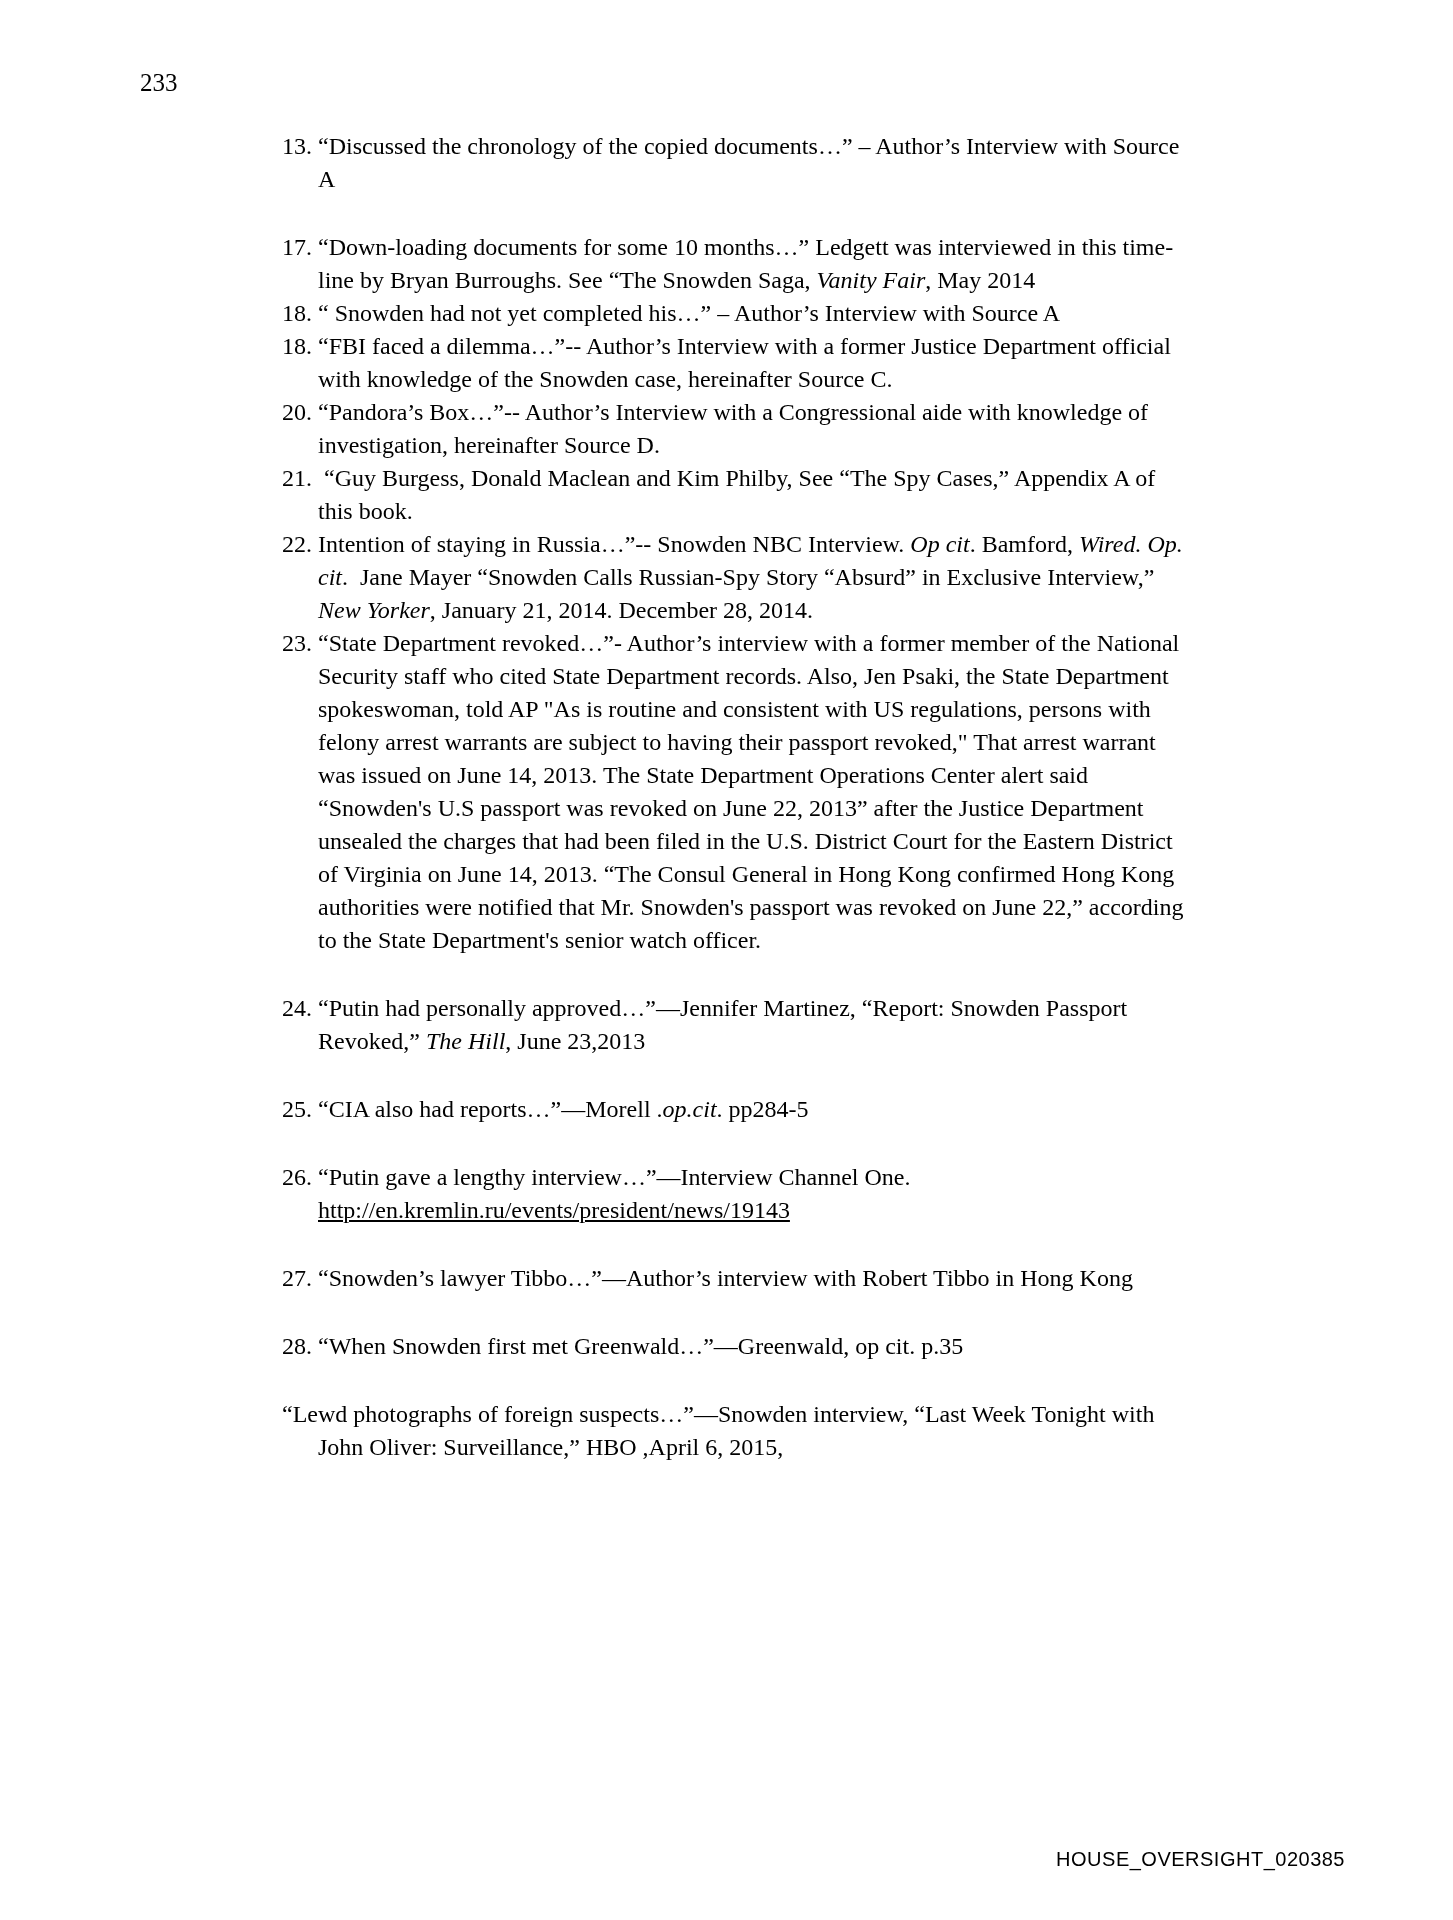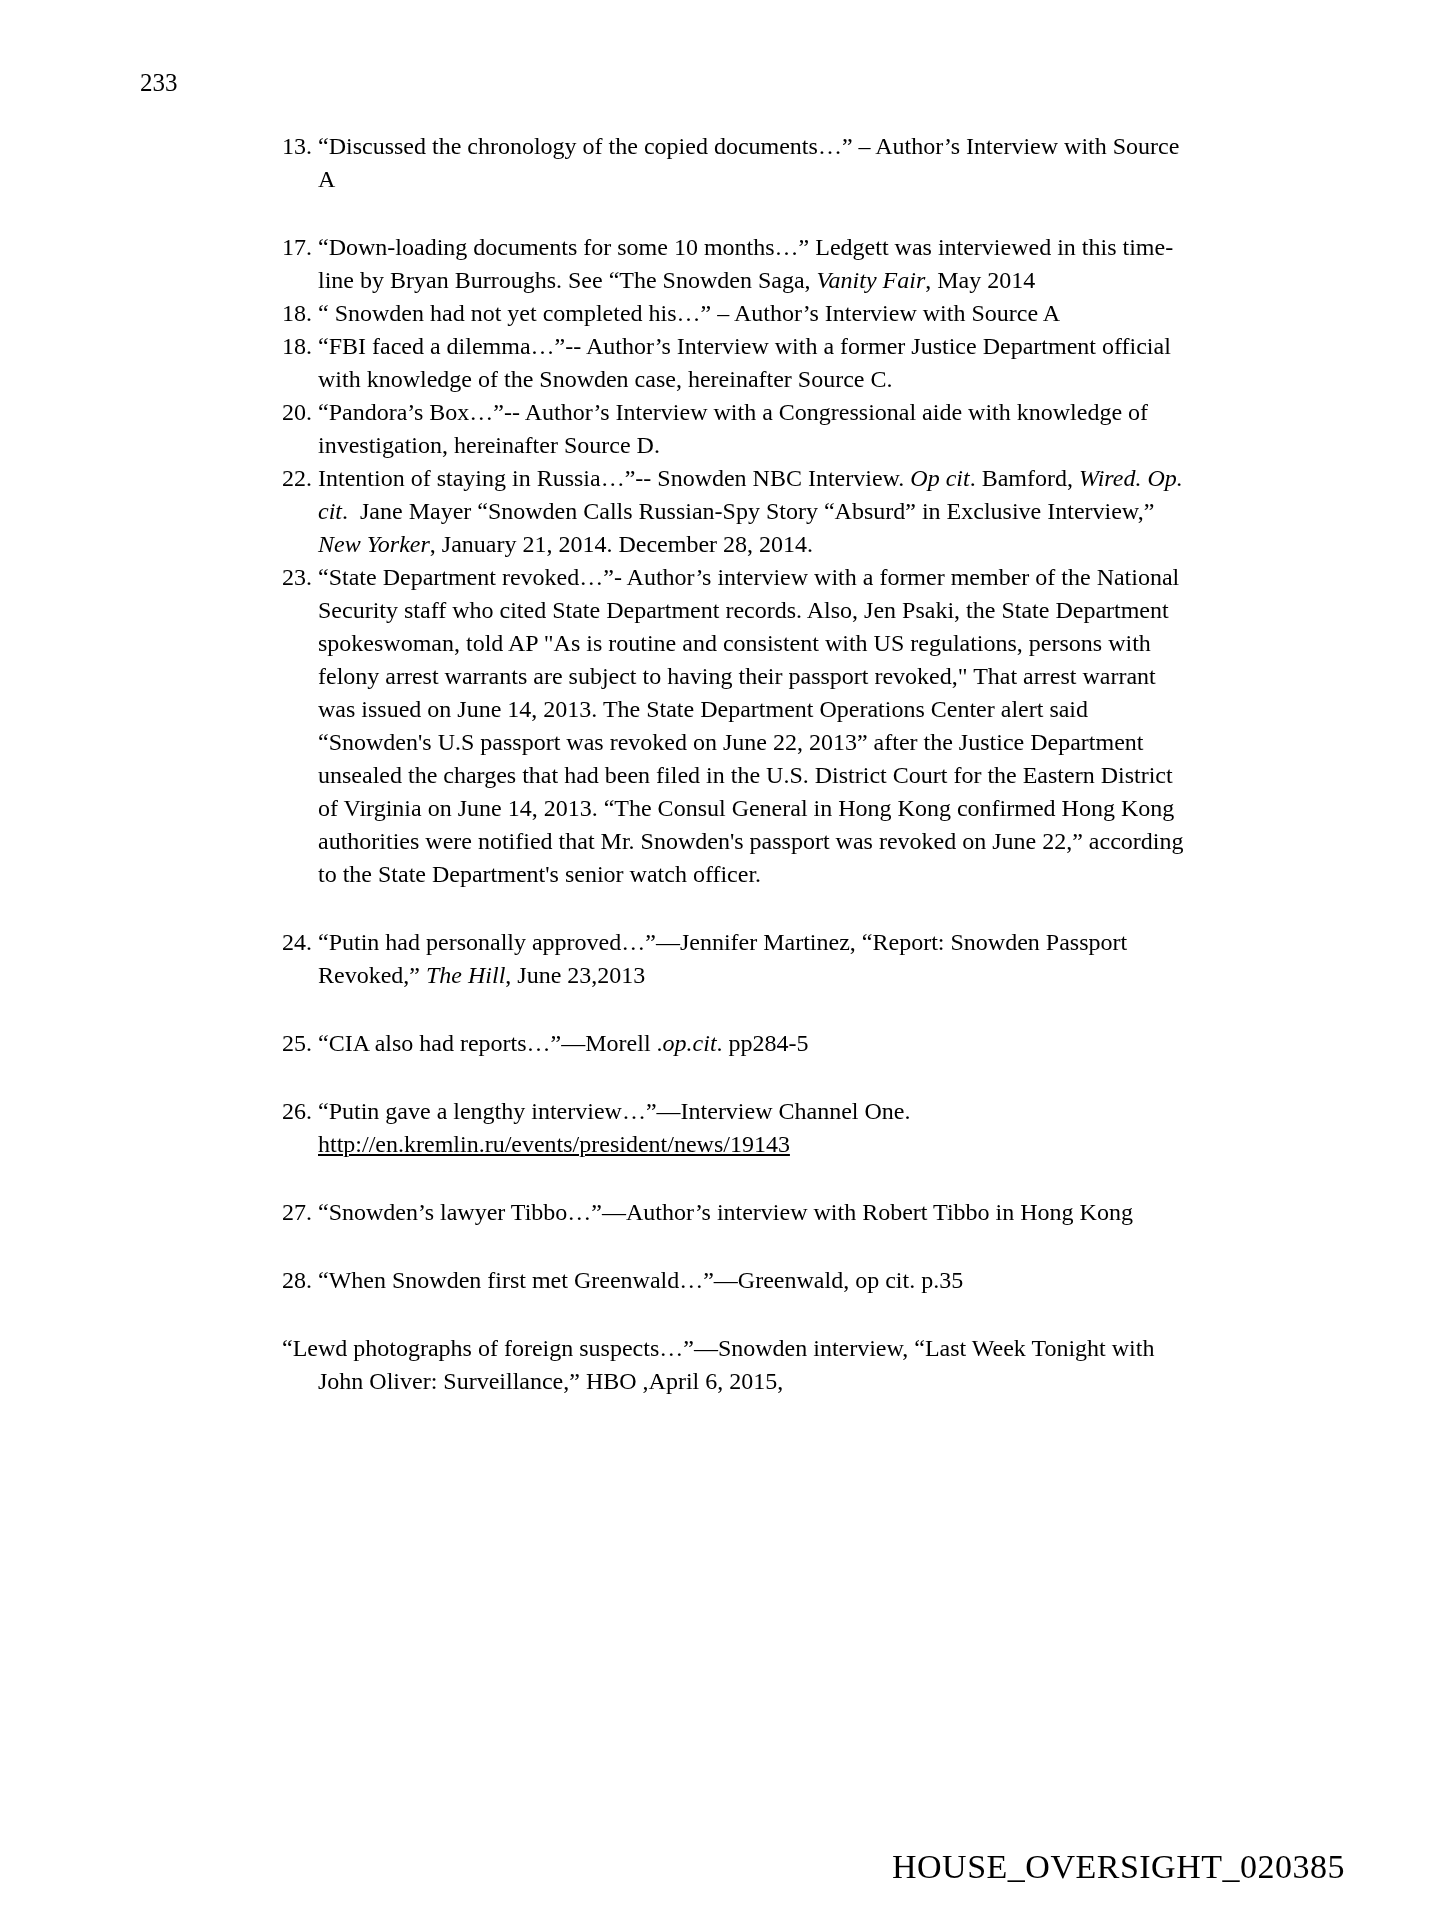--- a/index.html
+++ b/index.html
@@ -55,22 +55,22 @@
     font-style: italic;
   }
   .link {
     color: #000000;
     text-decoration: underline;
   }
   .stamp {
     position: absolute;
     right: 108px;
     top: 1848px;
-    font-family: Liberation Serif, serif;
-    font-size: 34px;
+    font-family: Liberation Sans, sans-serif;
+    font-size: 20px;
     letter-spacing: 0.5px;
   }
 </style>
 </head>
 <body>
 
 <div class="page">
   <div class="page-number">233</div>
 
   <div class="notes">
@@ -86,20 +86,24 @@
         <span class="note-num">18.</span>
         <span class="note-text"><span>“ Snowden had not yet completed his…” – Author’s Interview with Source A</span></span>
       </div>
       <div class="note">
         <span class="note-num">18.</span>
         <span class="note-text"><span>“FBI faced a dilemma…”-- Author’s Interview with a former Justice Department official with knowledge of the Snowden case, hereinafter Source C.</span></span>
       </div>
       <div class="note">
         <span class="note-num">20.</span>
         <span class="note-text"><span>“Pandora’s Box…”-- Author’s Interview with a Congressional aide with knowledge of investigation, hereinafter Source D.</span></span>
+      </div>
+      <div class="note">
+        <span class="note-num">21.</span>
+        <span class="note-text"><span> “Guy Burgess, Donald Maclean and Kim Philby, See “The Spy Cases,” Appendix A of this book.</span></span>
       </div>
       <div class="note">
         <span class="note-num">22.</span>
         <span class="note-text"><span>Intention of staying in Russia…”-- Snowden NBC Interview. </span><span class="italic">Op cit</span><span>. Bamford, </span><span class="italic">Wired. Op. cit</span><span>.  Jane Mayer “Snowden Calls Russian-Spy Story “Absurd” in Exclusive Interview,” </span><span class="italic">New Yorker</span><span>, January 21, 2014. December 28, 2014.</span></span>
       </div>
       <div class="note">
         <span class="note-num">23.</span>
         <span class="note-text"><span>“State Department revoked…”- Author’s interview with a former member of the National Security staff who cited State Department records. Also, Jen Psaki, the State Department spokeswoman, told AP "As is routine and consistent with US regulations, persons with felony arrest warrants are subject to having their passport revoked," That arrest warrant was issued on June 14, 2013. The State Department Operations Center alert said “Snowden's U.S passport was revoked on June 22, 2013” after the Justice Department unsealed the charges that had been filed in the U.S. District Court for the Eastern District of Virginia on June 14, 2013. “The Consul General in Hong Kong confirmed Hong Kong authorities were notified that Mr. Snowden's passport was revoked on June 22,” according to the State Department's senior watch officer.</span></span>
       </div>
       <div class="note spaced">

